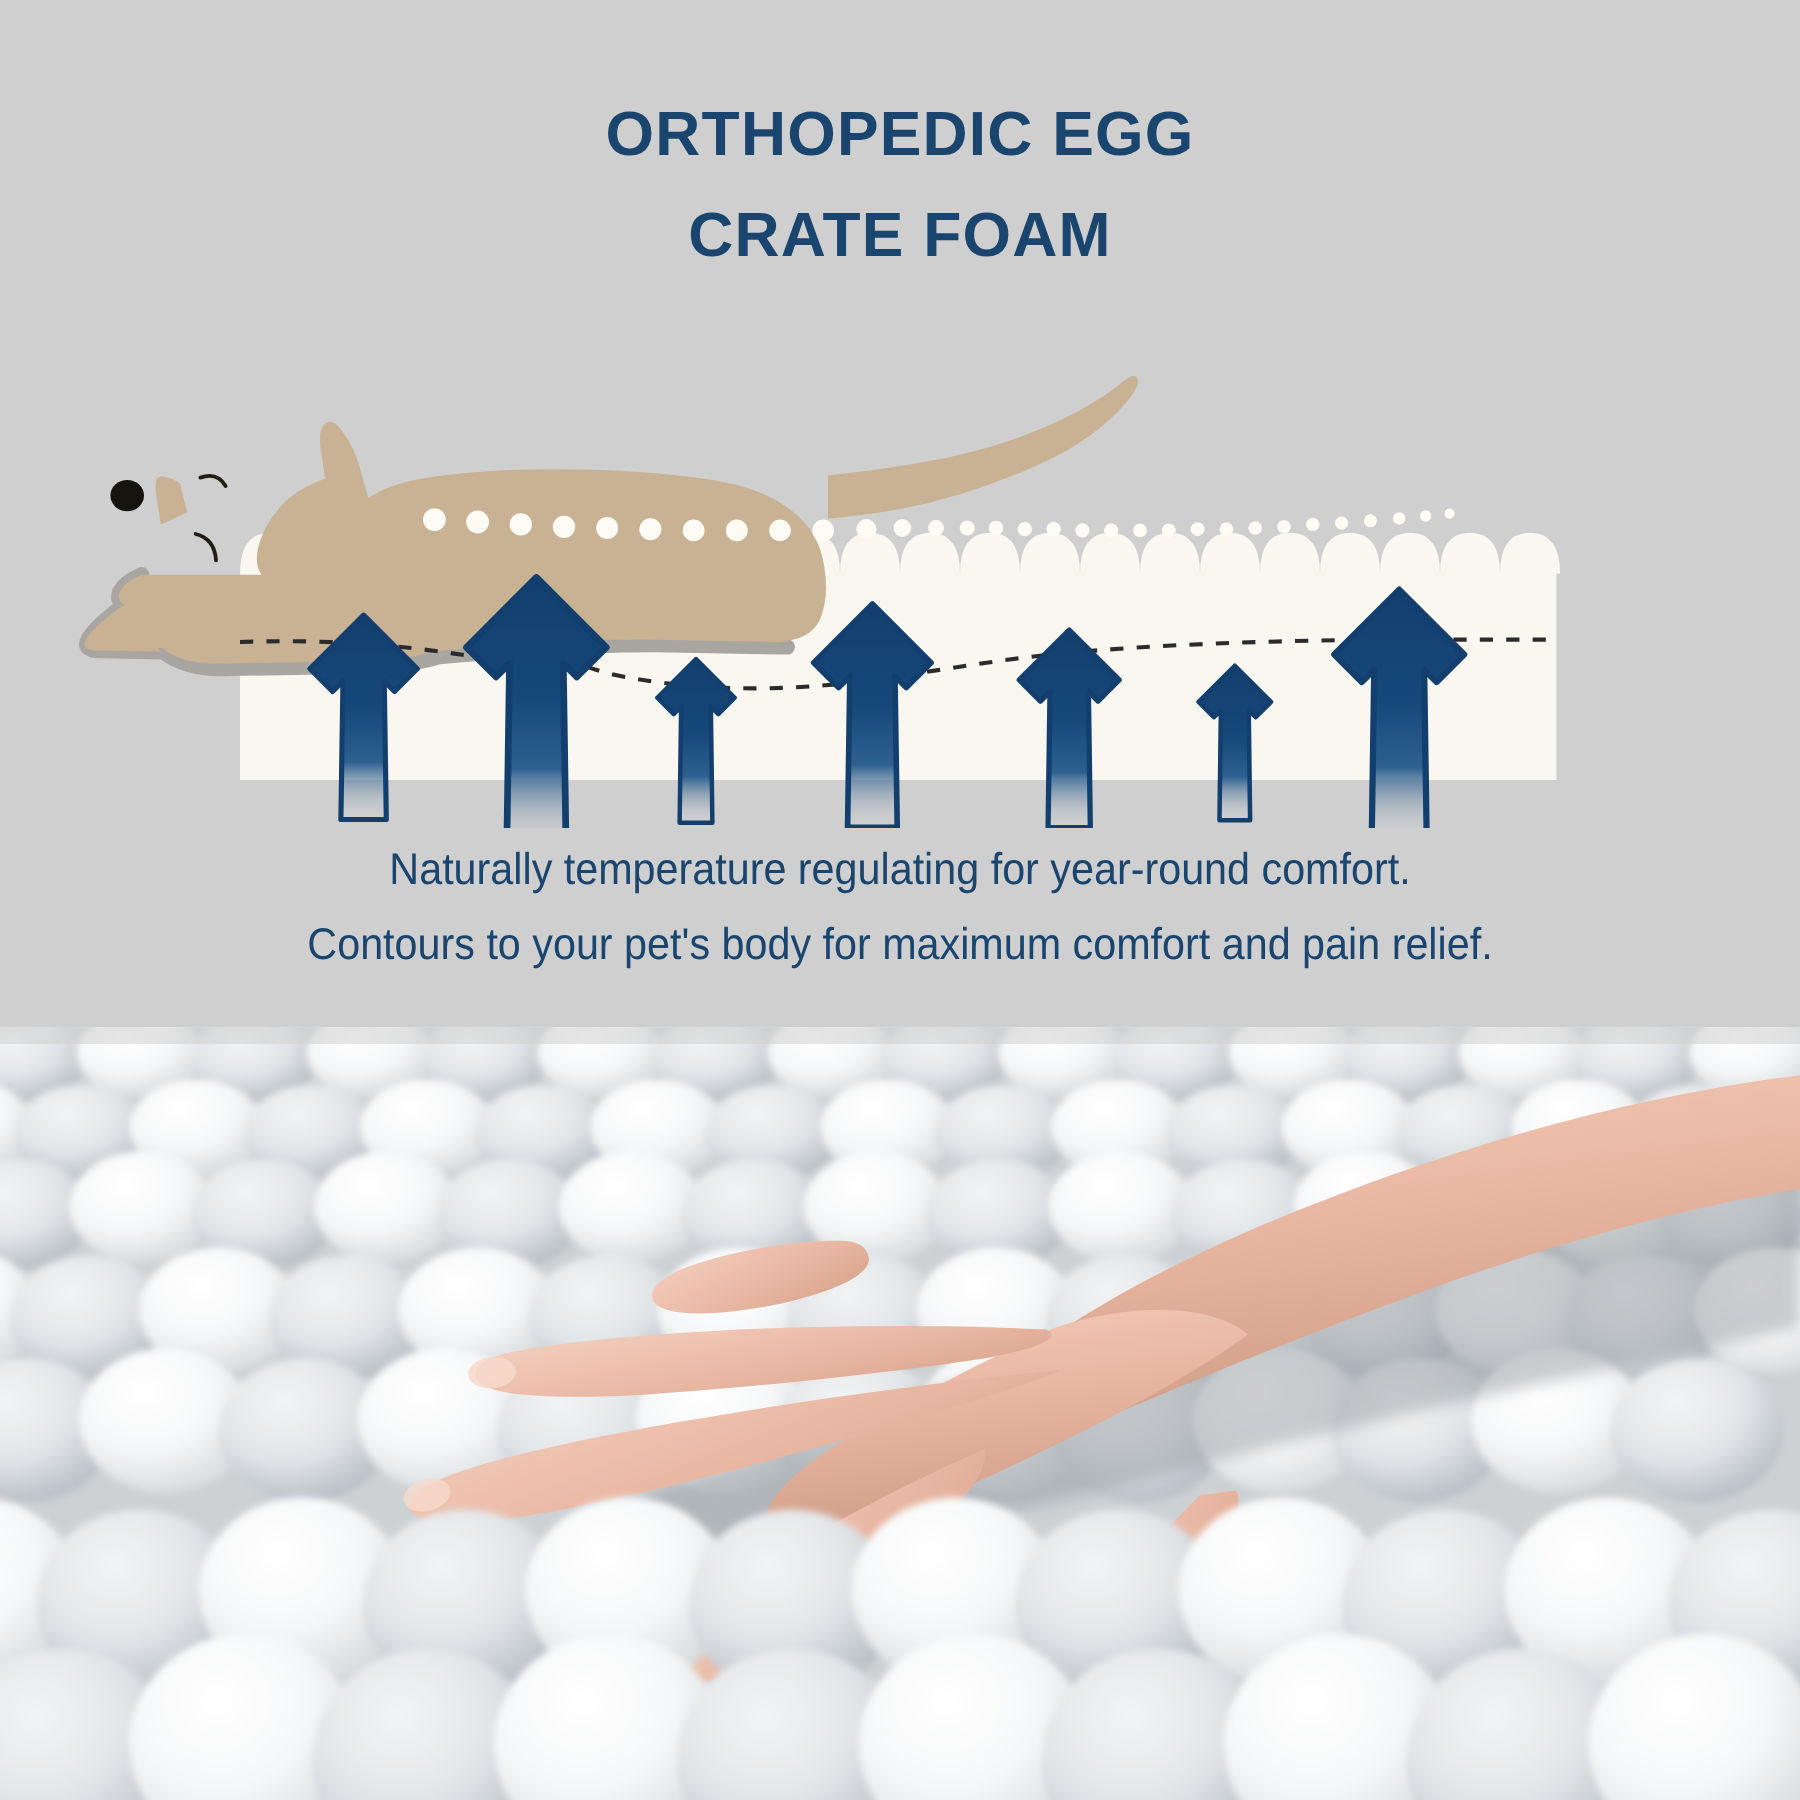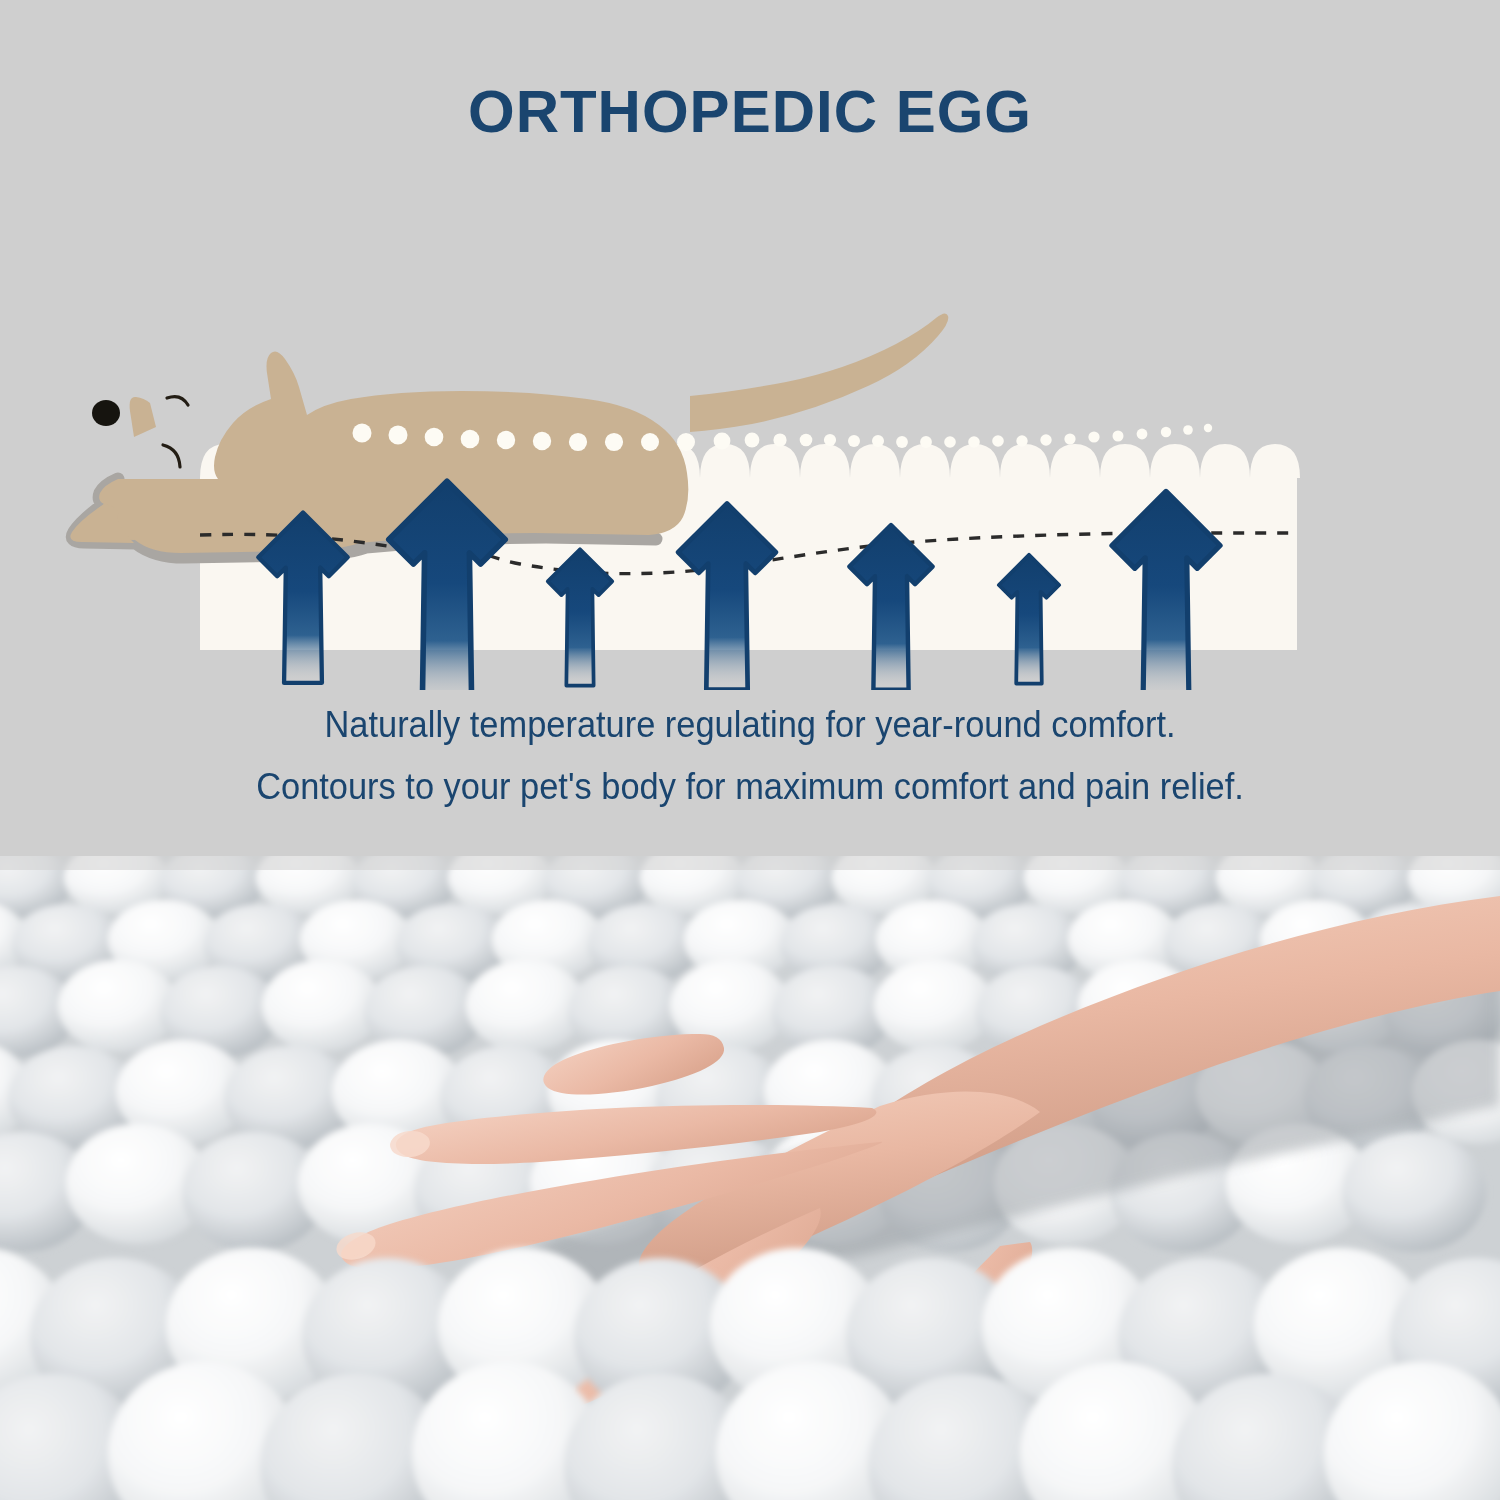--- a/index.html
+++ b/index.html
@@ -3,21 +3,21 @@
 <meta charset="utf-8">
 <style>
   html,body{margin:0;padding:0;background:#fff;}
   body{font-family:"Liberation Sans",sans-serif;}
   #page{position:relative;width:1500px;height:1500px;overflow:hidden;background:#d0d0d0;}
 
   
   #info-panel{position:absolute;left:0;top:0;width:1500px;height:856px;background:#cfcfcf;overflow:hidden;}
 
   #headline{position:absolute;left:0;top:70px;width:1500px;text-align:center;
-            color:#1a456f;font-weight:bold;font-size:60px;line-height:84px;
+            color:#1a456f;font-weight:bold;font-size:52px;line-height:84px;
             letter-spacing:1px;font-family:"Liberation Sans",sans-serif;}
   #headline .hl-line{display:block;}
 
   #subcopy{position:absolute;left:0;top:694px;width:1500px;text-align:center;
            color:#1a456f;font-size:37px;line-height:62px;font-weight:500;
            font-family:"Liberation Sans Narrow","Liberation Sans",sans-serif;
            transform:scaleX(.93);transform-origin:center top;}
   #subcopy .sub-line{display:block;white-space:nowrap;}
 
   #diagram{position:absolute;left:0;top:300px;width:1500px;height:390px;}
@@ -30,20 +30,21 @@
 </style>
 </head>
 <body>
 
 <div id="page">
 
   <div id="info-panel">
 
     <div id="headline">
       <span class="hl-line">ORTHOPEDIC EGG</span>
+      <span class="hl-line">CRATE FOAM</span>
     </div>
 
     <div id="diagram">
       <svg width="1500" height="390" viewBox="0 0 1500 390" xmlns="http://www.w3.org/2000/svg">
         <defs>
           <linearGradient id="arrowGrad" x1="0" y1="0" x2="0" y2="1">
             <stop offset="0%" stop-color="#123f6d"></stop>
             <stop offset="46%" stop-color="#16487c"></stop>
             <stop offset="72%" stop-color="#2e6190"></stop>
             <stop offset="100%" stop-color="#cfcfcf" stop-opacity="0.05"></stop>

